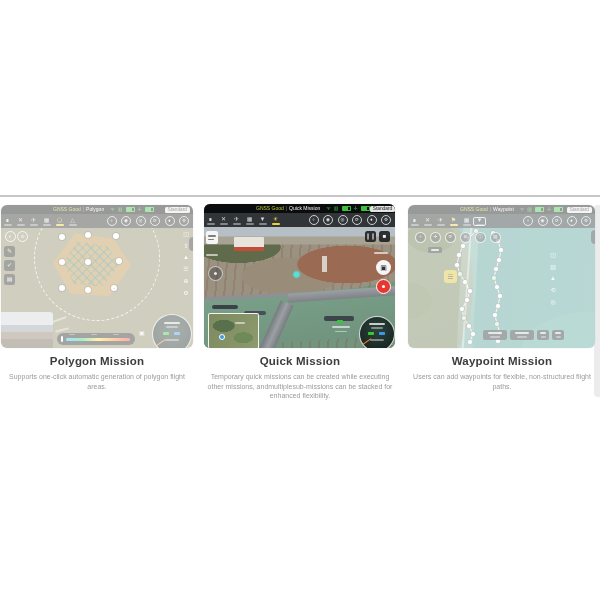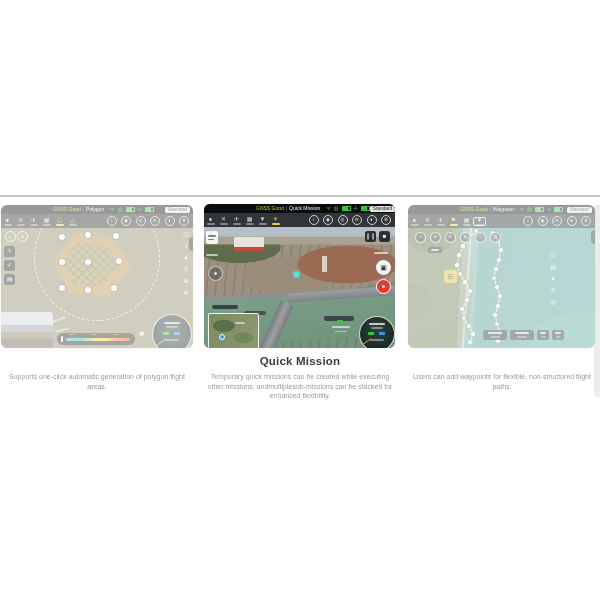--- a/index.html
+++ b/index.html
@@ -374,20 +374,22 @@
             <span class="tbar" style="left:3.5px;top:6px;width:5px;opacity:.5;"></span>
         </span>
         <span style="display:inline-block;width:12px;height:10px;background:rgba(22,24,26,.8);border-radius:2px;position:relative;">
           <span class="tbar" style="left:3px;top:2px;width:6px;"></span>
             <span class="tbar" style="left:3.5px;top:6px;width:5px;opacity:.5;"></span>
         </span>
       </div>
     </div>
   </div>
 
+  <div class="cap-title" style="left:-1px;">Polygon Mission</div>
   <div class="cap-desc" style="left:-1px;">Supports one-click automatic generation of polygon flight areas.</div>
 
   <div class="cap-title" style="left:202px;">Quick Mission</div>
   <div class="cap-desc" style="left:202px;">Temporary quick missions can be created while executing other missions, andmultiplesub-missions can be stacked for enhanced flexibility.</div>
 
+  <div class="cap-title" style="left:404px;">Waypoint Mission</div>
   <div class="cap-desc" style="left:404px;">Users can add waypoints for flexible, non-structured flight paths.</div>
 
 </div>
 
 </body></html>

